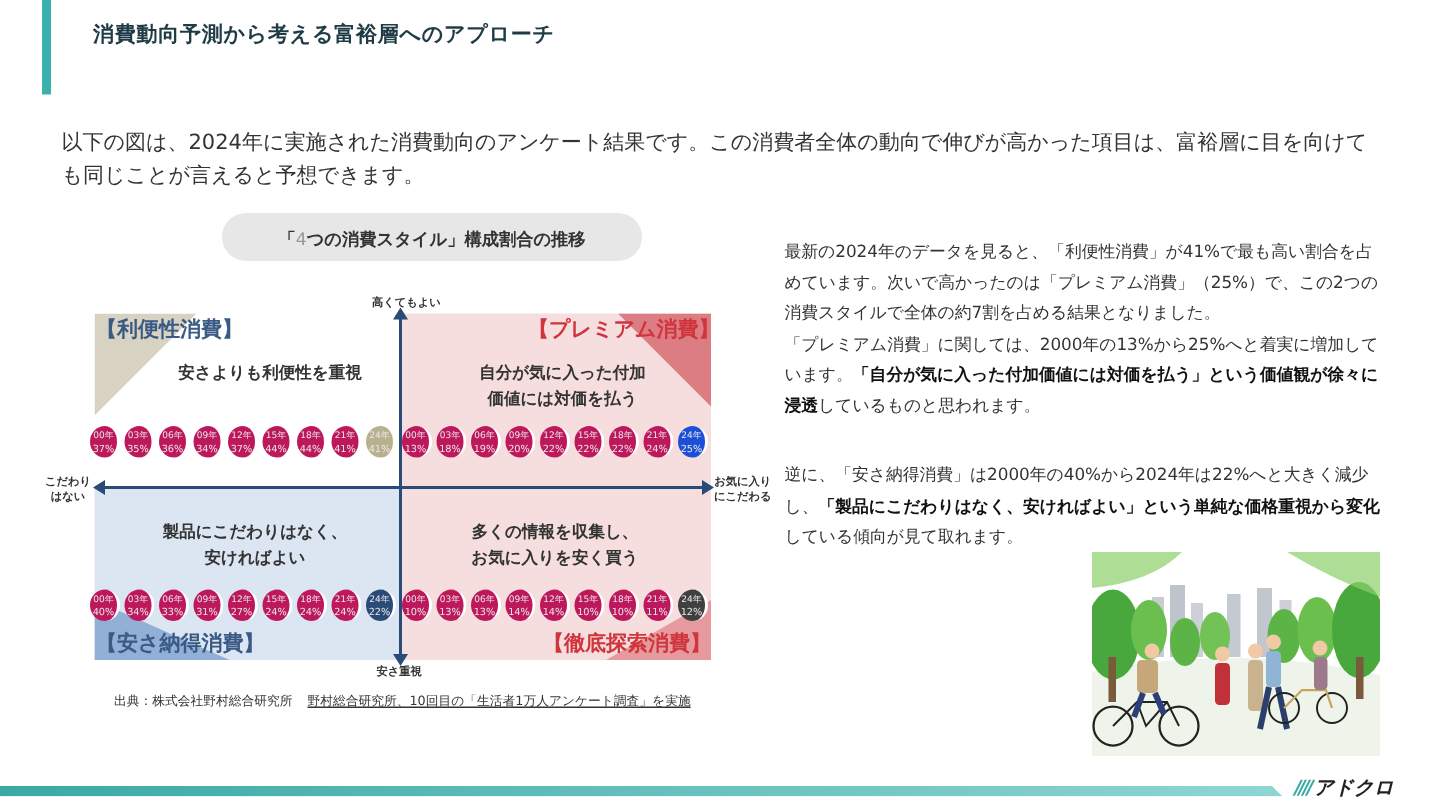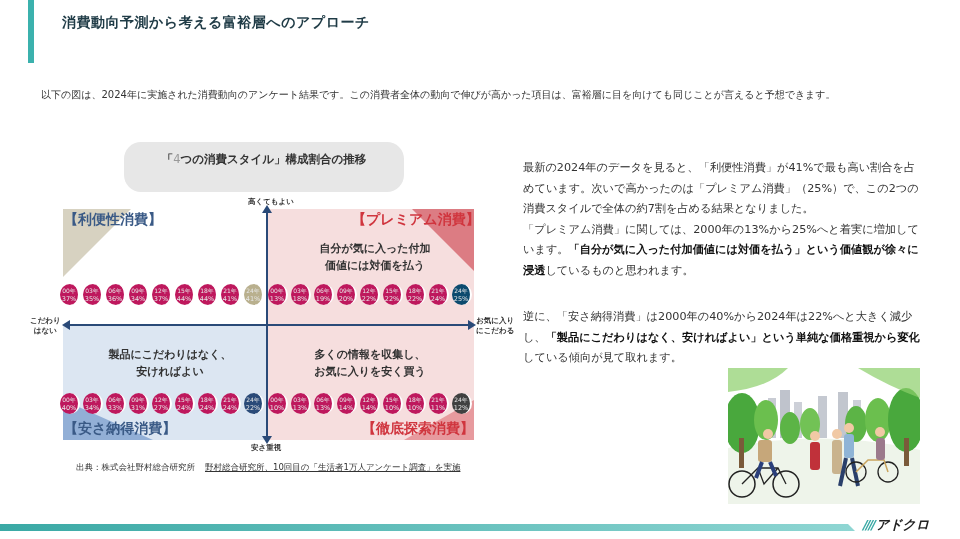--- a/index.html
+++ b/index.html
@@ -2,23 +2,23 @@
 <html><head>
 <meta charset="utf-8">
 <style>
   * { box-sizing: border-box; margin: 0; padding: 0; }
   html, body { width: 960px; height: 539px; overflow: hidden; background: #ffffff; }
   body { position: relative; font-family: "DejaVu Sans", "Liberation Sans", sans-serif; color: #333; }
 
   .title-bar { position: absolute; left: 28px; top: 0; width: 6px; height: 63px; background: #3bb1ad; }
   .page-title { position: absolute; left: 62px; top: 14px; font-size: 14px; font-weight: bold; color: #1f3b46; letter-spacing: 0.5px; }
 
-  .intro { position: absolute; left: 41px; top: 84px; width: 880px; font-size: 10px; line-height: 22px; color: #333; }
-
-  .chart-title-pill { position: absolute; left: 124px; top: 142px; width: 280px; height: 50px; border-radius: 17px; background: #e7e7e7; font-size: 11.5px; font-weight: bold; color: #333; text-align: center; line-height: 34px; }
+  .intro { position: absolute; left: 41px; top: 84px; width: 880px; font-size: 14px; line-height: 22px; color: #333; }
+
+  .chart-title-pill { position: absolute; left: 148px; top: 142px; width: 280px; height: 32px; border-radius: 17px; background: #e7e7e7; font-size: 11.5px; font-weight: bold; color: #333; text-align: center; line-height: 34px; }
   .chart-title-pill .four { color: #999; font-weight: normal; }
 
   .quad { position: absolute; overflow: hidden; }
   .q-tl { left: 63px; top: 209px; width: 204px; height: 116px; background: #ffffff; }
   .q-tr { left: 267px; top: 209px; width: 207px; height: 116px; background: #f6dede; }
   .q-bl { left: 63px; top: 325px; width: 204px; height: 115px; background: #dce6f2; }
   .q-br { left: 267px; top: 325px; width: 207px; height: 115px; background: #f6dede; }
 
   .tri { position: absolute; width: 0; height: 0; }
   .tri-tl { left: 0; top: 0; border-top: 68px solid #d7d2c1; border-right: 68px solid transparent; }
@@ -97,20 +97,21 @@
 <div class="quad q-br">
     <div class="tri tri-br"></div>
   </div>
 
 <div class="quad-label lbl-tl">【利便性消費】</div>
 <div class="quad-label lbl-tr">【プレミアム消費】</div>
 <div class="quad-label lbl-bl">【安さ納得消費】</div>
 <div class="quad-label lbl-br">【徹底探索消費】</div>
 
 <div class="quad-desc desc-tl">
+  <div>安さよりも利便性を重視</div>
 </div>
 <div class="quad-desc desc-tr">
   <div>自分が気に入った付加</div>
   <div>価値には対価を払う</div>
 </div>
 <div class="quad-desc desc-bl">
   <div>製品にこだわりはなく、</div>
   <div>安ければよい</div>
 </div>
 <div class="quad-desc desc-br">
@@ -182,21 +183,21 @@
       <span class="pct">22%</span>
     </div>
     <div class="circ">
       <span>18年</span>
       <span class="pct">22%</span>
     </div>
     <div class="circ">
       <span>21年</span>
       <span class="pct">24%</span>
     </div>
-    <div class="circ" style="background: #0c4a6e;">
+    <div class="circ" style="background: #1d4ed8;">
       <span>24年</span>
       <span class="pct">25%</span>
     </div>
   </div>
 <div class="circles row-bl">
     <div class="circ">
       <span>00年</span>
       <span class="pct">40%</span>
     </div>
     <div class="circ">

